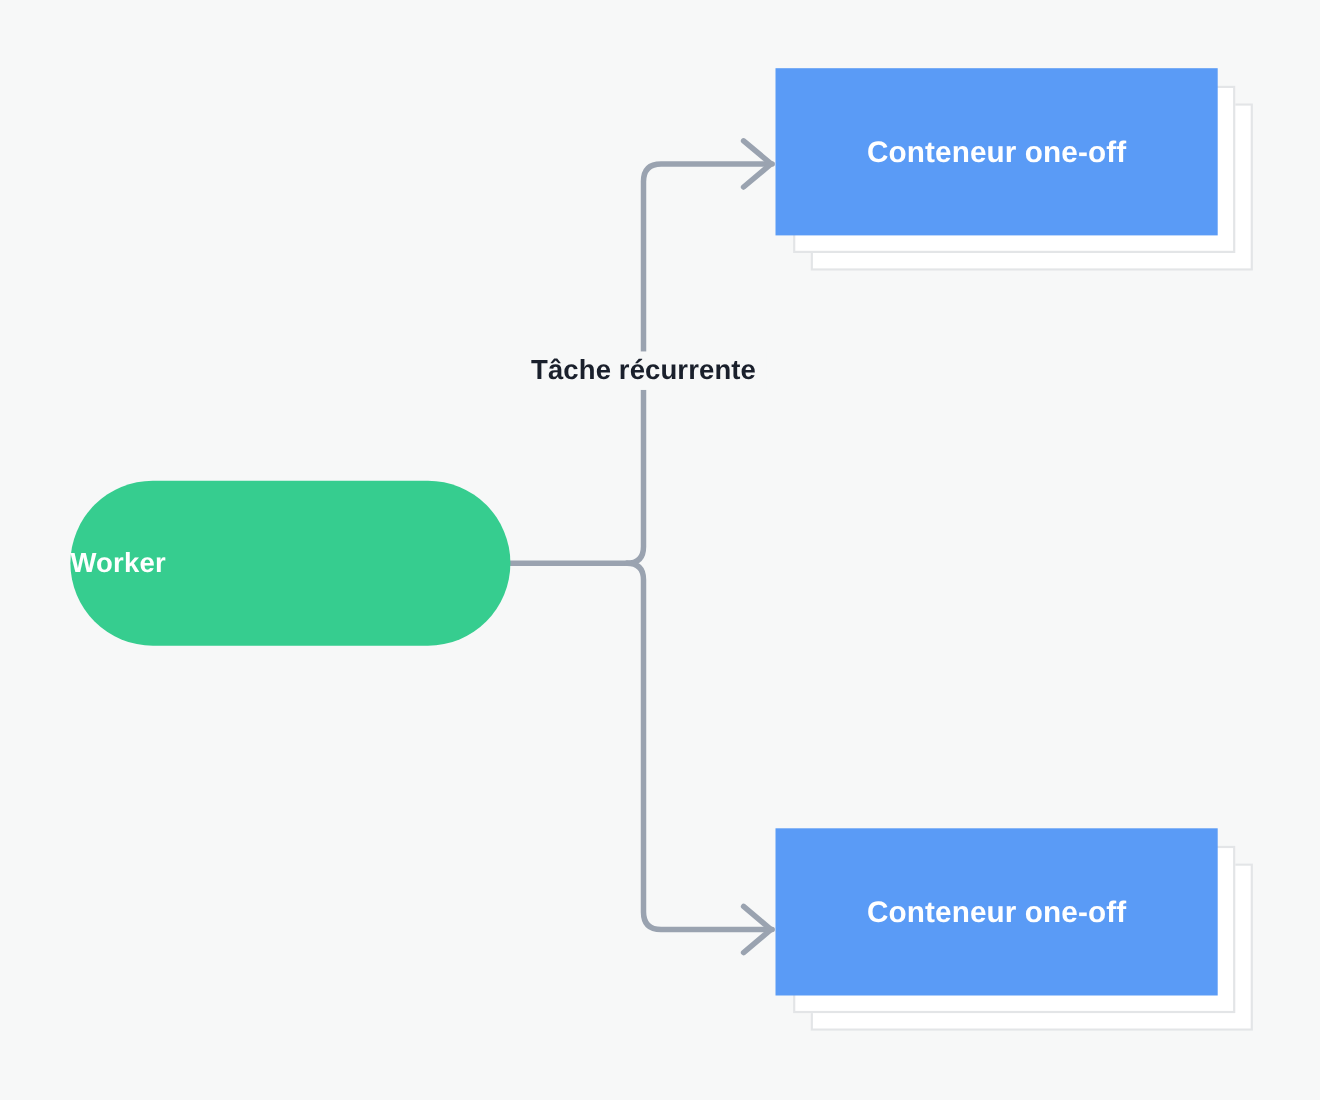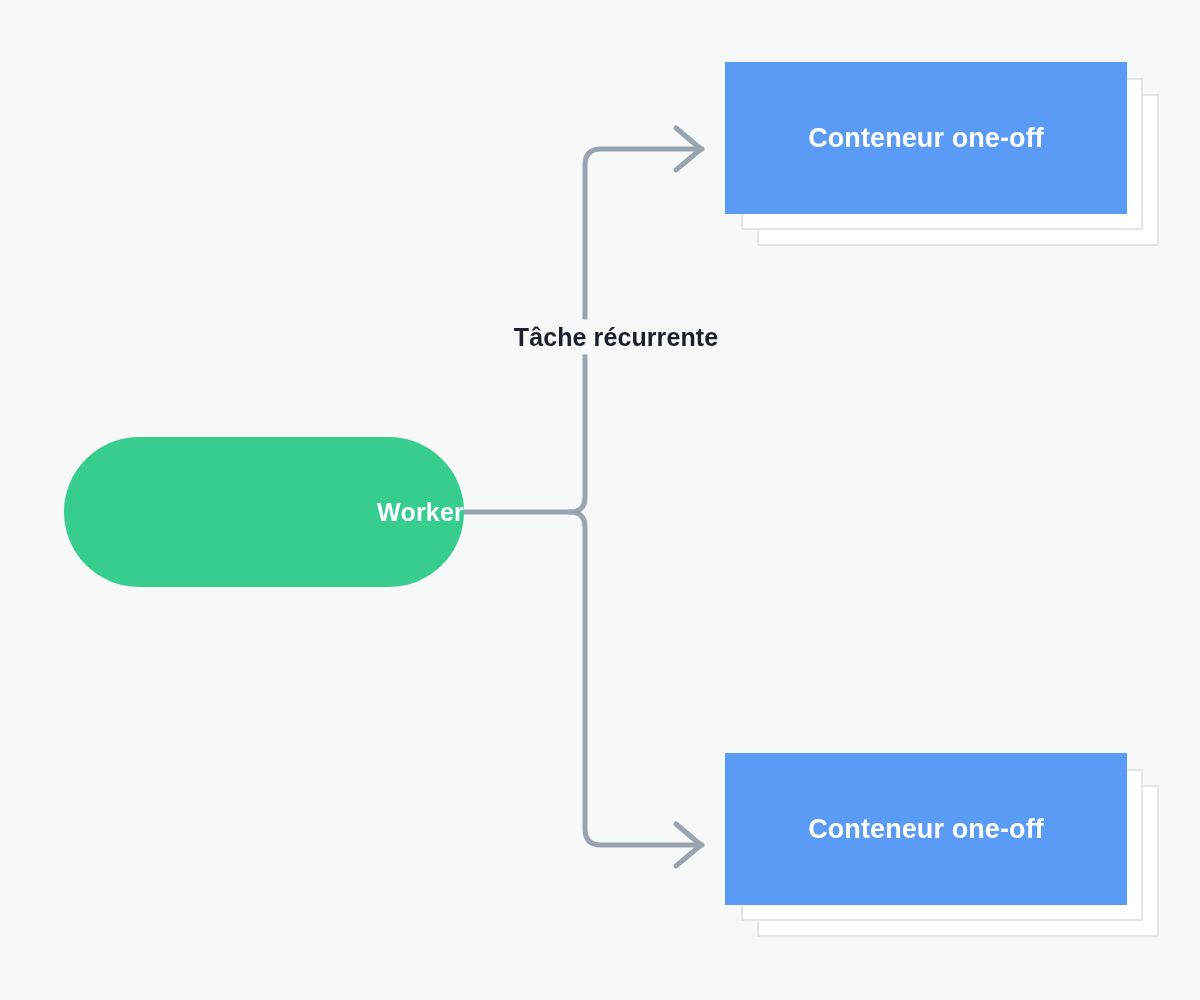--- a/index.html
+++ b/index.html
@@ -24,21 +24,20 @@
     top: 0;
     left: 0;
     width: 1200px;
     height: 1000px;
   }
   
   .stack-node {
     position: absolute;
     width: 466px;
     height: 152px;
-    margin-left: 20px;
   }
   .stack-card {
     position: absolute;
     background: #ffffff;
     border: 2px solid #e3e5e7;
     box-sizing: border-box;
   }
   .stack-card.card-back {
     left: 32px;
     top: 32px;
@@ -73,21 +72,21 @@
   #worker-node {
     position: absolute;
     left: 64px;
     top: 437px;
     width: 400px;
     height: 150px;
     background: #36cd8f;
     border-radius: 75px;
     display: flex;
     align-items: center;
-    justify-content: flex-end;
+    justify-content: flex-start;
   }
   #worker-label {
     color: #ffffff;
     font-size: 25px;
     font-weight: bold;
     letter-spacing: 0.2px;
     white-space: nowrap;
   }
   
   .edge-label {
@@ -131,15 +130,15 @@
   </div>
 
   <div class="stack-node" style="left:705px; top:753px;">
     <div class="stack-card card-back"></div>
     <div class="stack-card card-mid"></div>
     <div class="stack-face">
       <span class="stack-face-label">Conteneur one-off</span>
     </div>
   </div>
 
-  <div class="edge-label" style="left:616px; top:337px;">Tâche récurrente</div>
+  <div class="edge-label" style="left:585px; top:337px;">Tâche récurrente</div>
 
 </div>
 
 </body></html>

